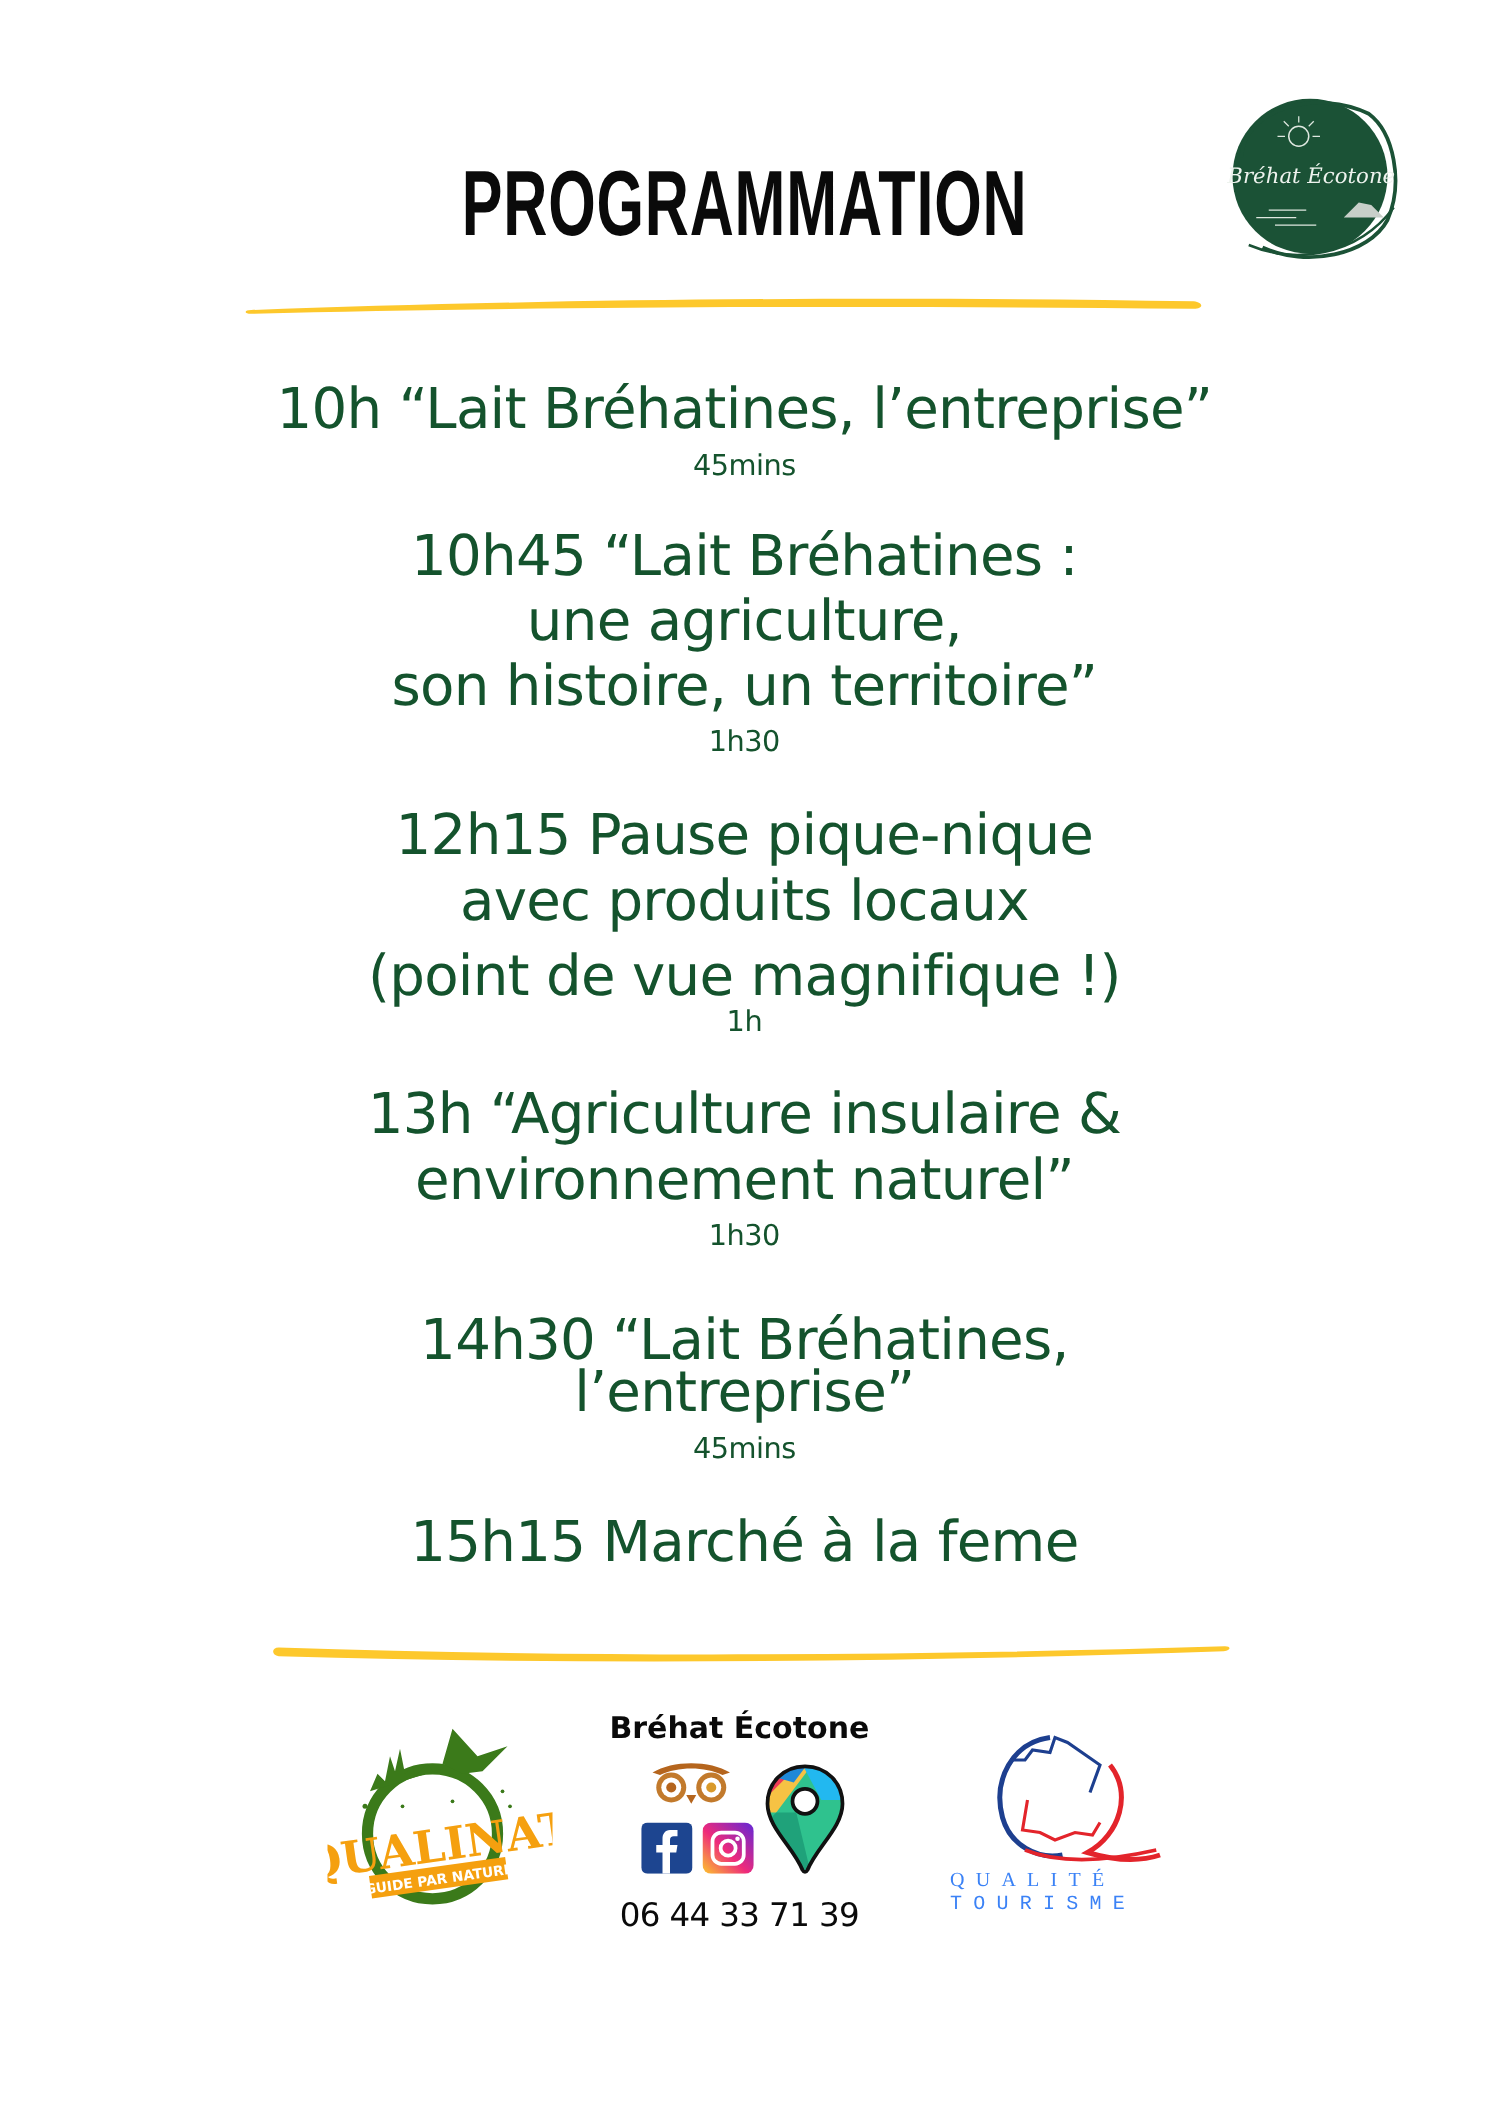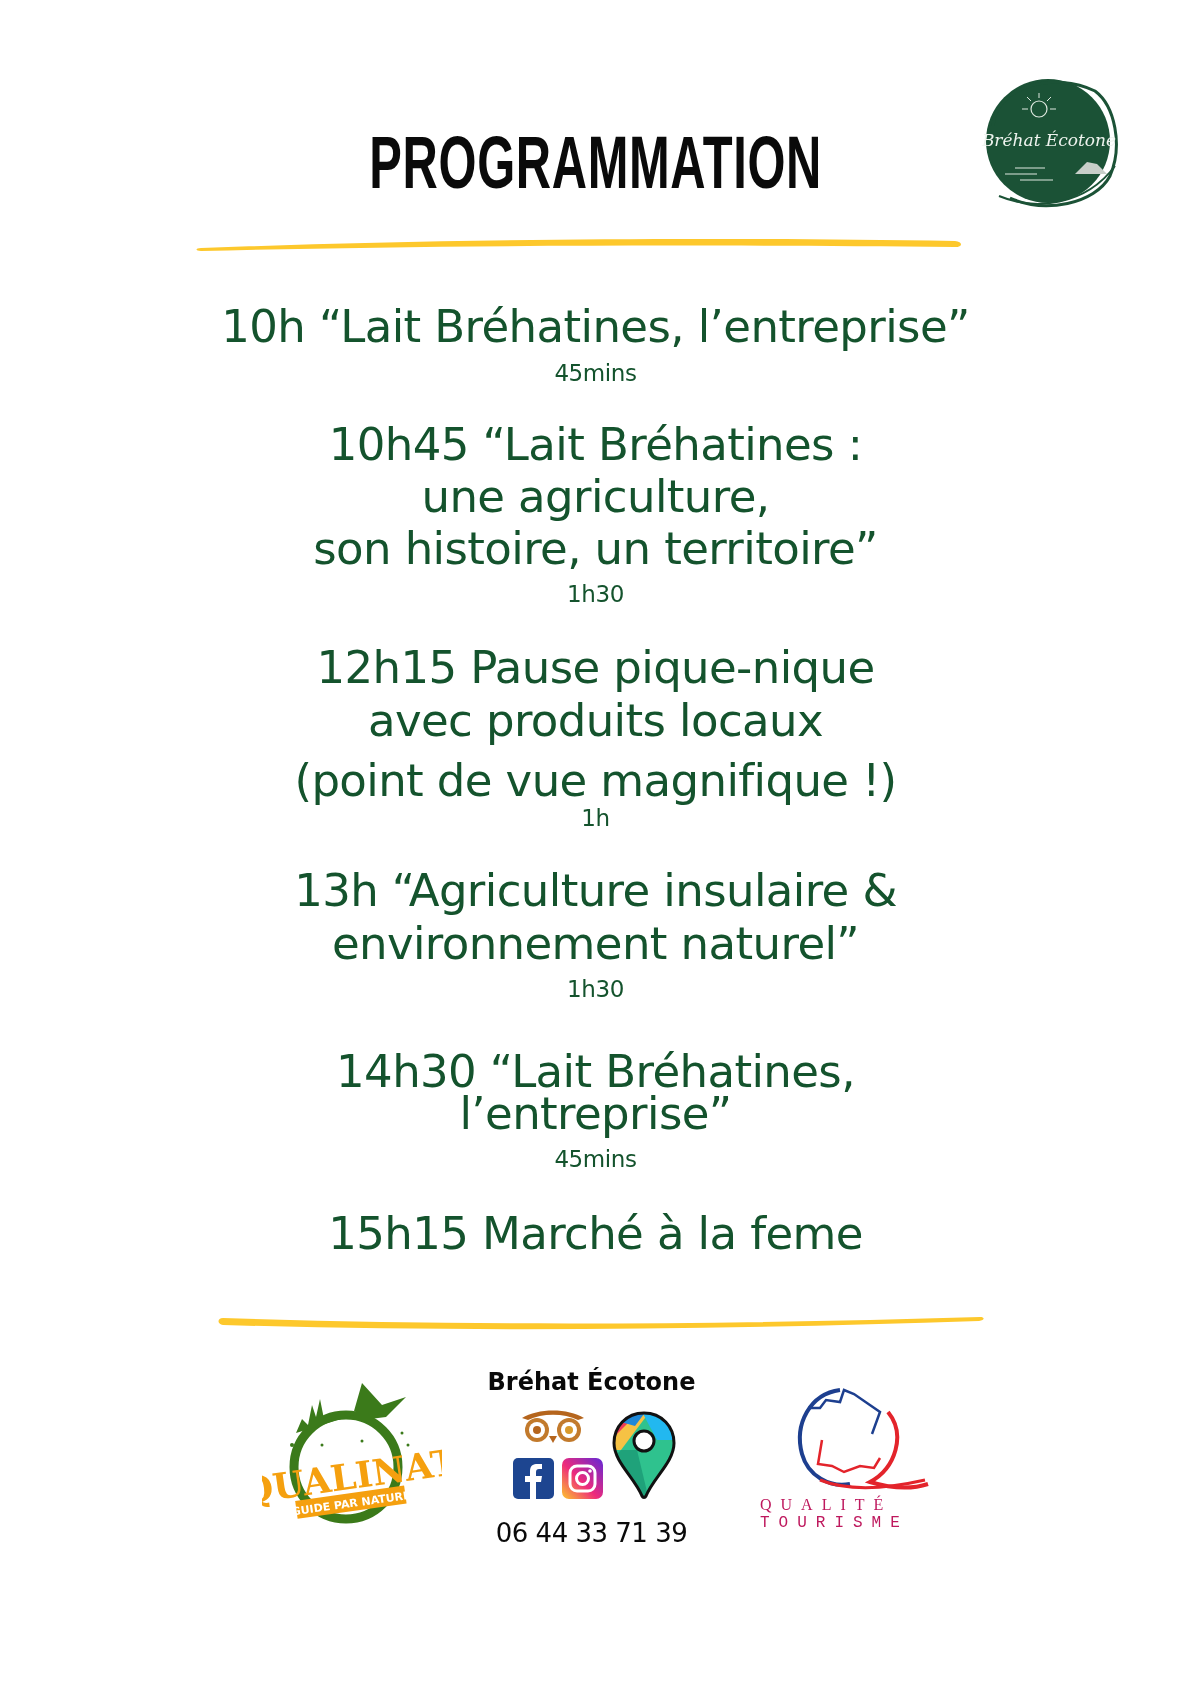--- a/index.html
+++ b/index.html
@@ -21,21 +21,21 @@
     font-family: "DejaVu Sans", sans-serif; font-weight: 400;
     white-space: nowrap; color: #14532d;
   }
   .main-l { font-size: 45px; letter-spacing: -0.6px; }
   .dur-l { font-size: 23px; letter-spacing: -0.4px; }
 
   .footer-name { position: absolute; left: 0; width: 1191px; top: 1368px; text-align: center; font-family: "DejaVu Sans", sans-serif; font-weight: 700; font-size: 24px; margin-left: -4px; }
   .phone { position: absolute; left: 0; width: 1191px; top: 1518px; text-align: center; font-family: "DejaVu Sans", sans-serif; font-size: 26px; letter-spacing: -0.5px; margin-left: -4px; }
 
   .icon { position: absolute; }
-  .qt-text { position: absolute; font-family: "Liberation Serif", serif; color: #be185d; font-size: 16px; letter-spacing: 9px; white-space: nowrap; text-align: center; }
+  .qt-text { position: absolute; font-family: "Liberation Serif", serif; color: #3b82f6; font-size: 16px; letter-spacing: 9px; white-space: nowrap; text-align: center; }
 </style>
 </head>
 <body>
 
 <div class="page">
 
   <div class="title">PROGRAMMATION</div>
 
   <svg class="brush" style="left:195px; top:232px;" width="770" height="24" viewBox="0 0 770 24">
     <path d="M6 16 C 200 9, 450 4, 760 9 C 768 10, 768 15, 760 15 C 450 12, 200 14, 6 19 C 0 19, 0 16, 6 16 Z" fill="#fdc82c"></path>

